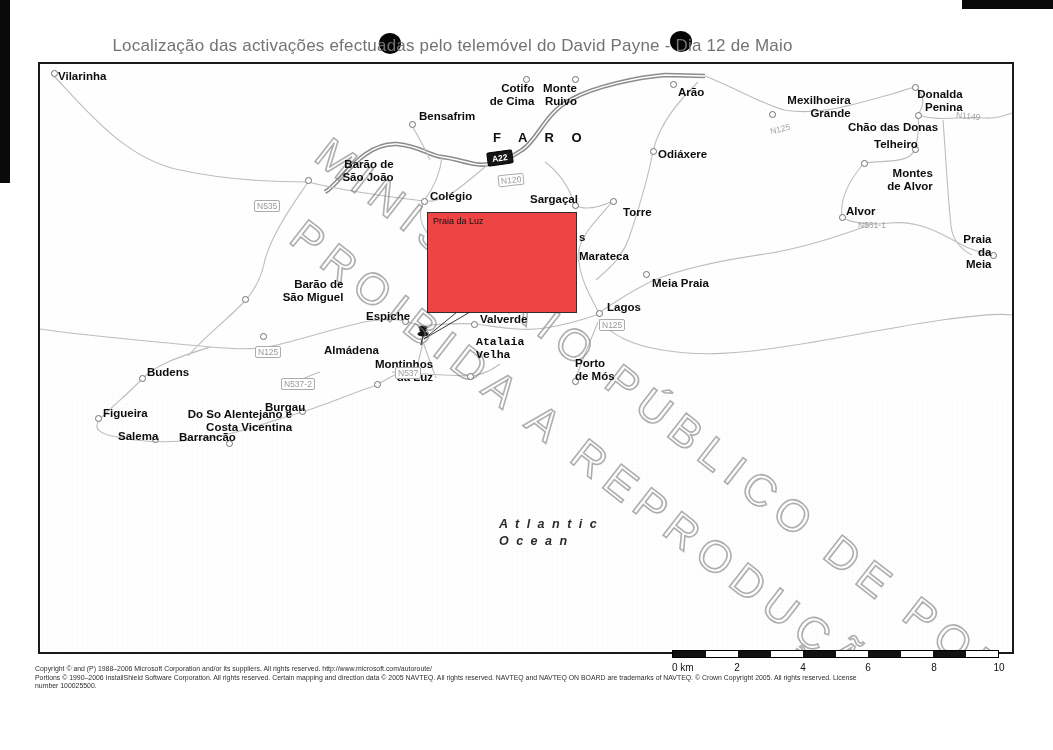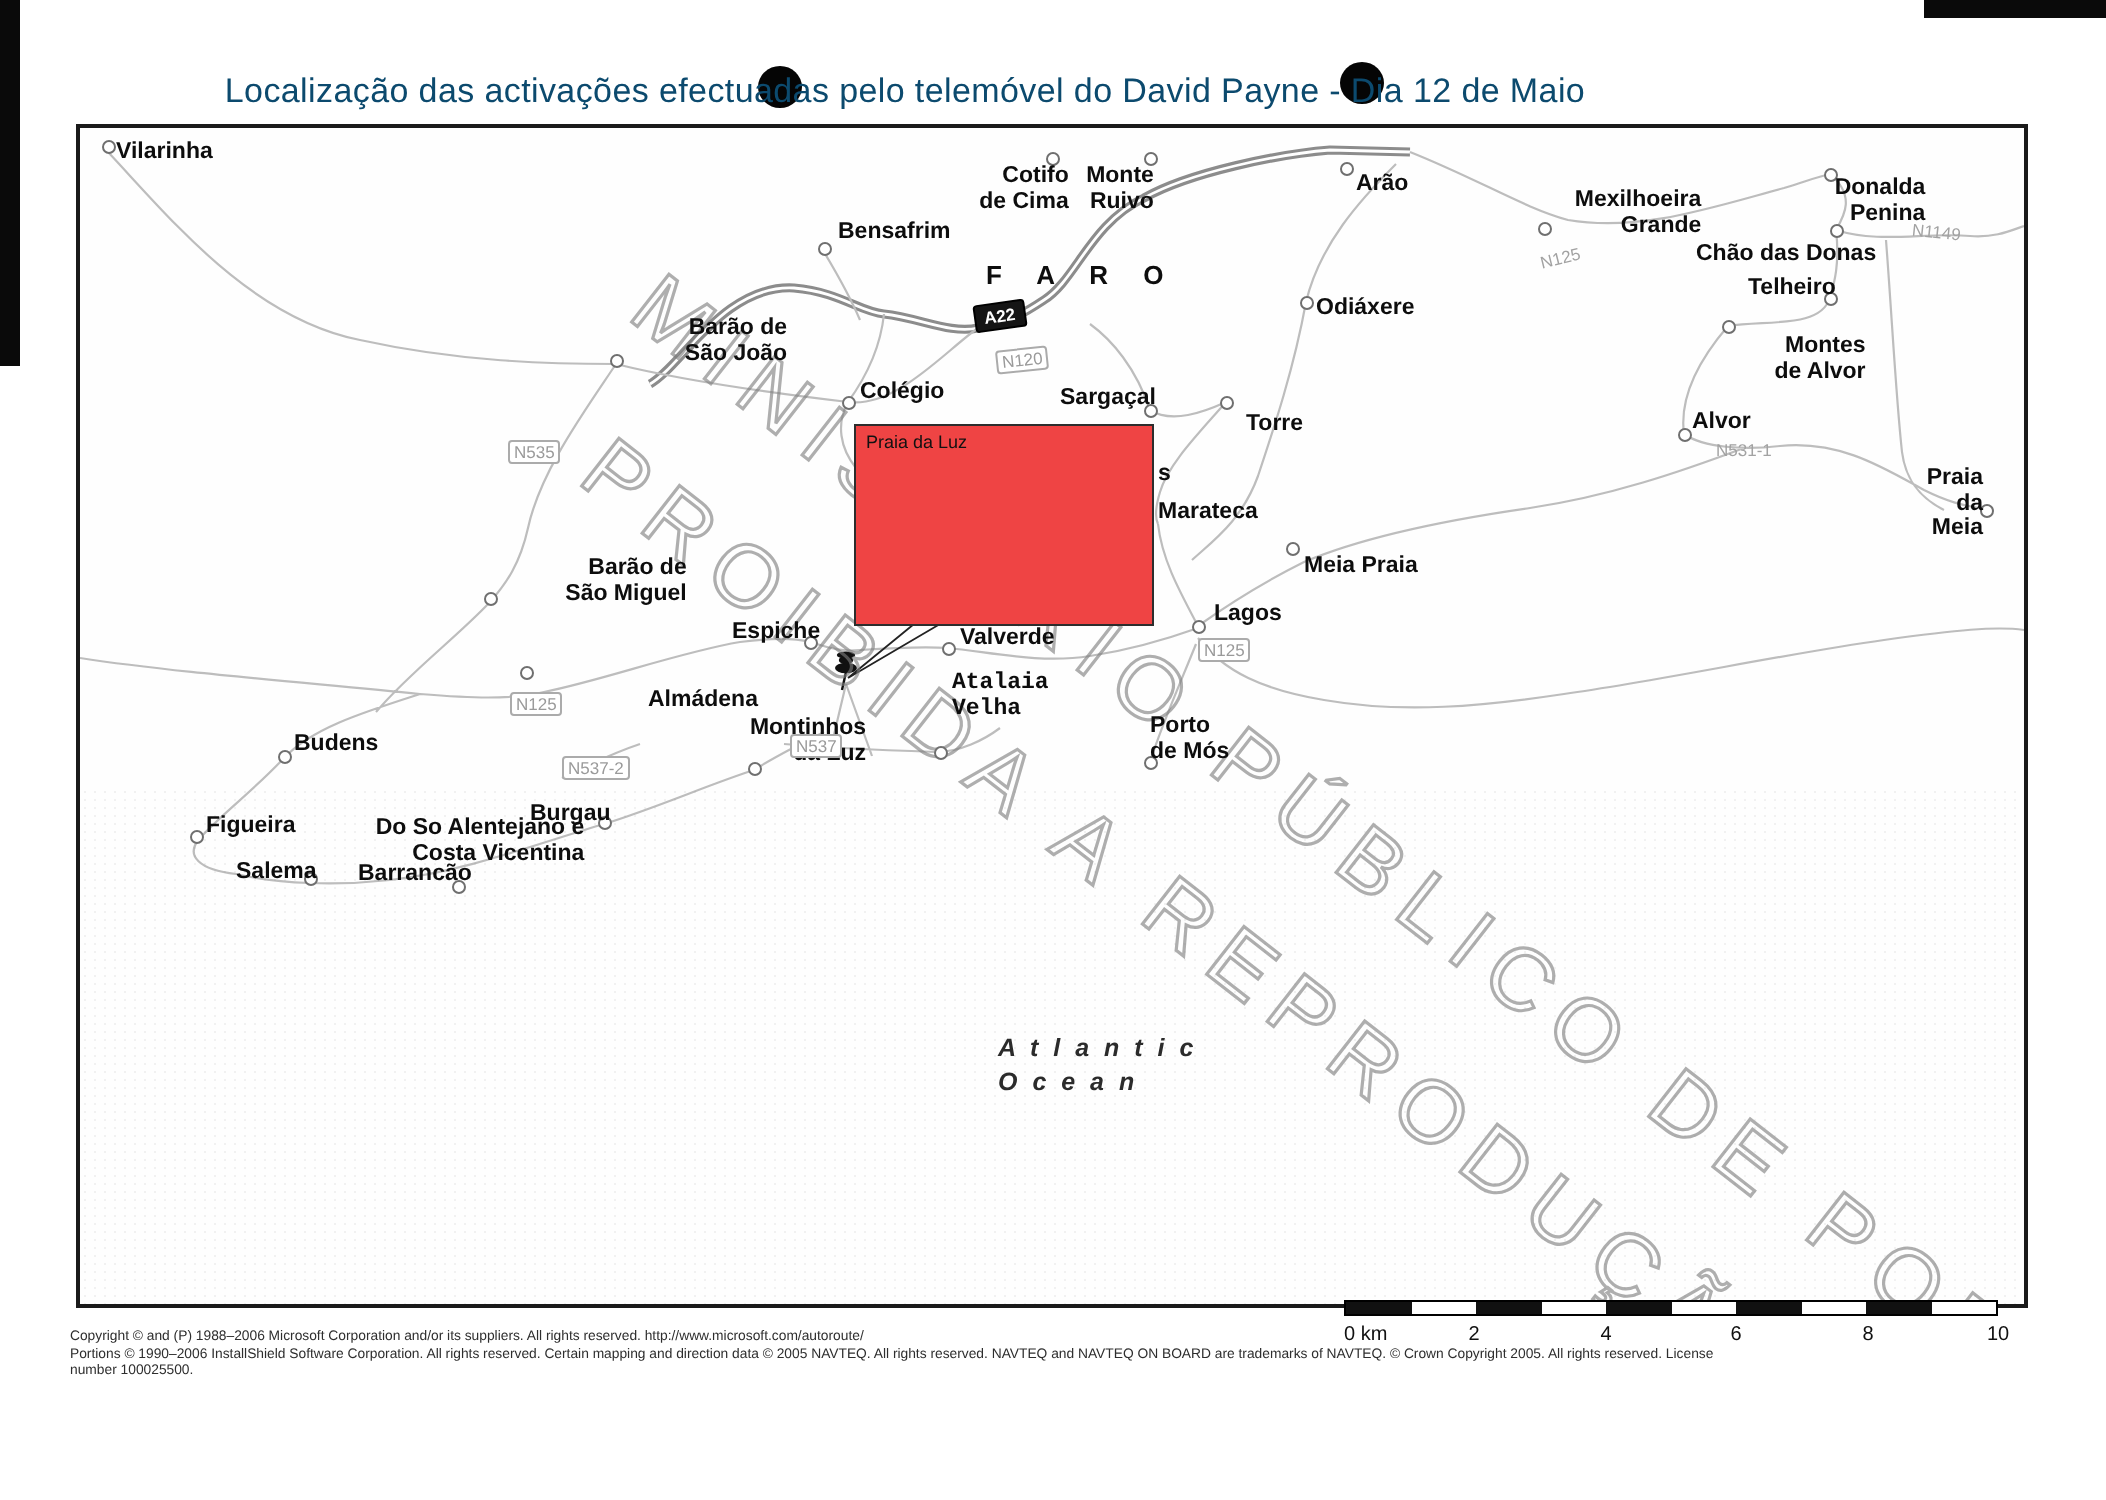--- a/index.html
+++ b/index.html
@@ -4,21 +4,21 @@
 <style>
   html,body{margin:0;padding:0;background:#e8e8e8;}
   #page{position:relative;width:1053px;height:750px;background:#ffffff;overflow:hidden;
         font-family:"Liberation Sans", sans-serif;color:#000;}
   
   .scan-left{position:absolute;left:0;top:0;width:10px;height:183px;background:#0a0a0a;}
   .scan-topright{position:absolute;left:962px;top:0;width:91px;height:9px;background:#0a0a0a;}
   .hole{position:absolute;width:22px;height:21px;border-radius:50%;background:#050505;}
   
   .title{position:absolute;left:0;top:36px;width:905px;text-align:center;
-         font-size:17px;letter-spacing:.2px;color:#0c4a6e;}
+         font-size:17px;letter-spacing:.2px;color:#737373;}
   
   #frame{position:absolute;left:38px;top:62px;width:972px;height:588px;
          border:2px solid #1a1a1a;background:#fefefe;overflow:hidden;}
   #roads{position:absolute;left:0;top:0;}
   .speckle{position:absolute;left:0;top:330px;width:972px;height:258px;
            background-image:radial-gradient(#777 .5px, transparent .7px);
            background-size:5px 4px;opacity:.10;}
   
   .wm{position:absolute;transform-origin:0 0;transform:rotate(38deg);
       font-size:44px;letter-spacing:9px;white-space:nowrap;font-weight:400;
@@ -197,21 +197,21 @@
 Costa Vicentina</div>
         <div class="place left" style="left: 78px; top: 366px;">Salema</div>
         <div class="place left" style="left: 139px; top: 367px; text-align: center;">Barrancão</div>
         <div class="place left" style="left: 225px; top: 337px;">Burgau</div>
         <div class="place left ocean" style="left: 459px; top: 452px;">A t l a n t i c
 O c e a n</div>
       </div>
     <div id="badges">
         <div class="badge motorway" style="left: 447px; top: 87px; transform: rotate(-8deg);">A22</div>
         <div class="badge box" style="left: 458px; top: 110px; transform: rotate(-6deg);">N120</div>
-        <div class="badge box" style="left: 214px; top: 136px; margin-top: 20px;">N535</div>
+        <div class="badge box" style="left: 214px; top: 136px;">N535</div>
         <div class="badge box" style="left: 215px; top: 282px;">N125</div>
         <div class="badge box" style="left: 241px; top: 314px;">N537-2</div>
         <div class="badge box" style="left: 355px; top: 303px;">N537</div>
         <div class="badge box" style="left: 559px; top: 255px;">N125</div>
         <div class="badge plain" style="left: 730px; top: 60px; transform: rotate(-14deg);">N125</div>
         <div class="badge plain" style="left: 916px; top: 47px; transform: rotate(6deg);">N1149</div>
         <div class="badge plain" style="left: 818px; top: 156px;">N531-1</div>
       </div>
 
     <div class="callout">

